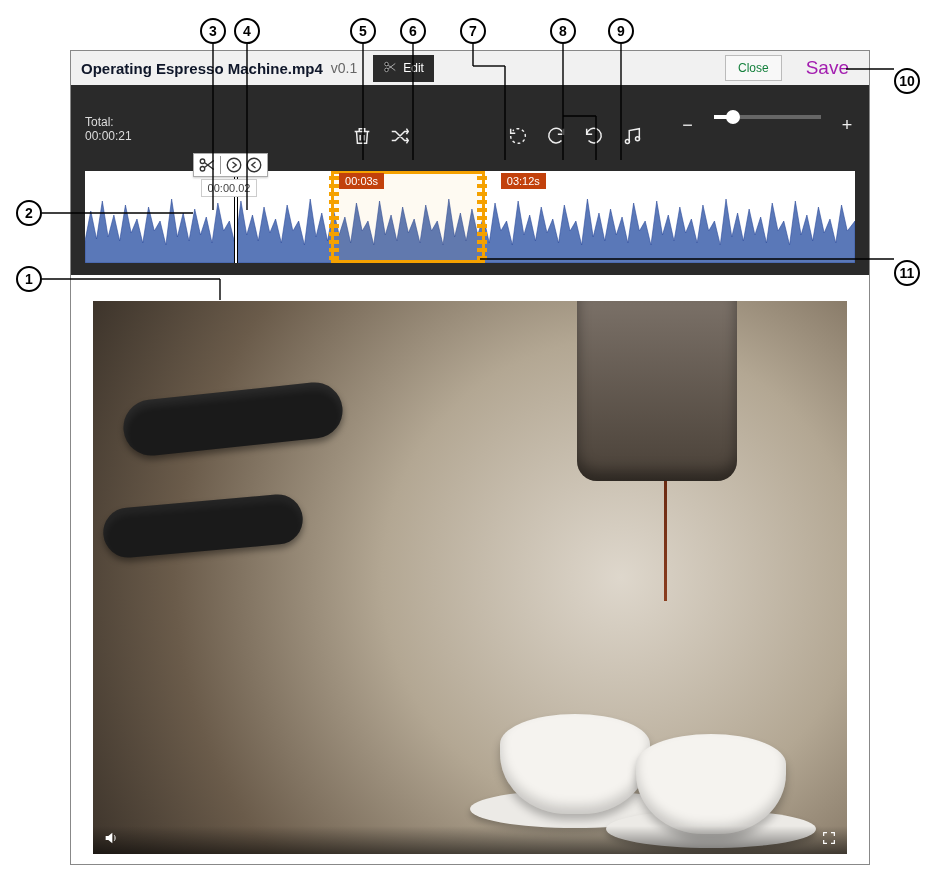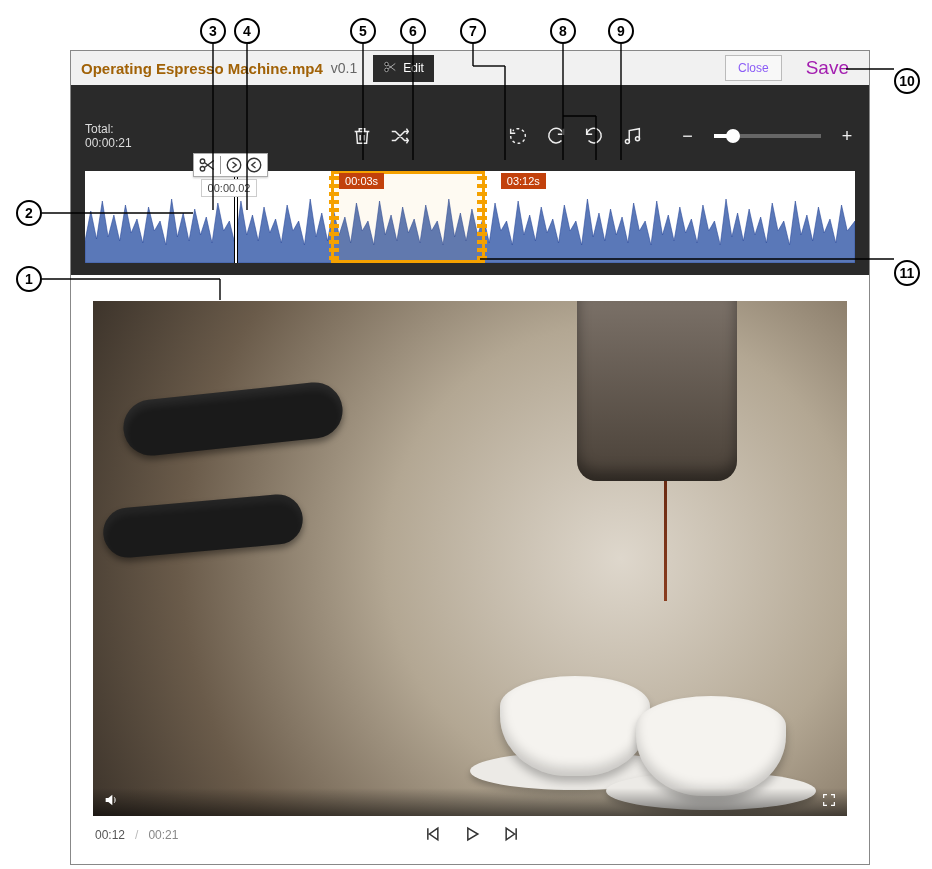--- a/index.html
+++ b/index.html
@@ -13,51 +13,51 @@
     display:flex; flex-direction:column;
   }
   
   .header {
     height: 34px;
     background:#f1f1f1;
     display:flex; align-items:center;
     padding: 0 10px;
     gap:8px;
   }
-  .header-title { font-weight:700; font-size:15px; color:#a16207; }
+  .header-title { font-weight:700; font-size:15px; color:#0f172a; }
   .header-version { font-size:14px; color:#666; }
   .edit-btn {
     margin-left:8px;
     background:#2b2b2b; color:#fff;
     display:flex; align-items:center; gap:6px;
     font-size:12px; padding:5px 10px;
     border:none;
   }
   .edit-btn svg { width:14px; height:14px; }
   .header-spacer { flex:1; }
   .close-btn {
     background:#f8f8f8; border:1px solid #bbb;
     font-size:12px; padding:5px 12px;
-    color:#8b5cf6;
+    color:#15803d;
   }
   .save-btn {
     background:transparent; border:none;
     font-size:19px; padding:5px 10px; margin-left:6px;
     color:#a21caf;
     text-align:center;
   }
   
   .dark-band {
     background:#2a2a2a;
     color:#eee;
     padding-top:30px;
   }
   .toolbar {
     height: 42px;
-    display:flex; align-items:center;
+    display:flex; 
     padding: 0 14px;
     gap: 18px;
     color:#eee;
     font-size:12px;
   }
   .toolbar .total-label { color:#ddd; }
   .toolbar .gap1 { flex:0 0 160px; }
   .tool-icon { width:22px; height:22px; display:flex; align-items:center; justify-content:center; color:#eee; }
   .tool-icon svg { width:22px; height:22px; stroke:#eee; fill:none; stroke-width:1.6; }
   .tool-group { display:flex; gap:16px; align-items:center; }
@@ -351,37 +351,20 @@
       <div class="vf-overlay">
         <span><svg viewBox="0 0 24 24">
               <path d="M4 9v6h4l6 5V4L8 9H4z"></path>
               <path d="M17 8c1.5 1.5 1.5 6.5 0 8" fill="none" stroke="#fff" stroke-width="1.5"></path>
             </svg></span>
         <span><svg viewBox="0 0 24 24">
               <path d="M4 9V4h5M20 9V4h-5M4 15v5h5M20 15v5h-5" fill="none" stroke="#fff" stroke-width="1.8"></path>
             </svg></span>
       </div>
     </div>
-    <div class="transport">
-      <span class="cur">00:12</span>
-      <span class="sep">/</span>
-      <span>00:21</span>
-      <div class="transport-center">
-        <span><svg viewBox="0 0 24 24">
-              <path d="M7 5v14M19 5L9 12l10 7z"></path>
-            </svg></span>
-        <span><svg viewBox="0 0 24 24">
-              <path d="M7 5l12 7L7 19z"></path>
-            </svg></span>
-        <span><svg viewBox="0 0 24 24">
-              <path d="M17 5v14M5 5l10 7L5 19z"></path>
-            </svg></span>
-      </div>
-      <div class="transport-right"></div>
-    </div>
   </div>
 </div>
 
 <div class="callout" style="left:16px; top:266px;">1</div>
 <div class="callout" style="left:16px; top:200px;">2</div>
 <div class="callout" style="left:200px; top:18px;">3</div>
 <div class="callout" style="left:234px; top:18px;">4</div>
 <div class="callout" style="left:350px; top:18px;">5</div>
 <div class="callout" style="left:400px; top:18px;">6</div>
 <div class="callout" style="left:460px; top:18px;">7</div>

